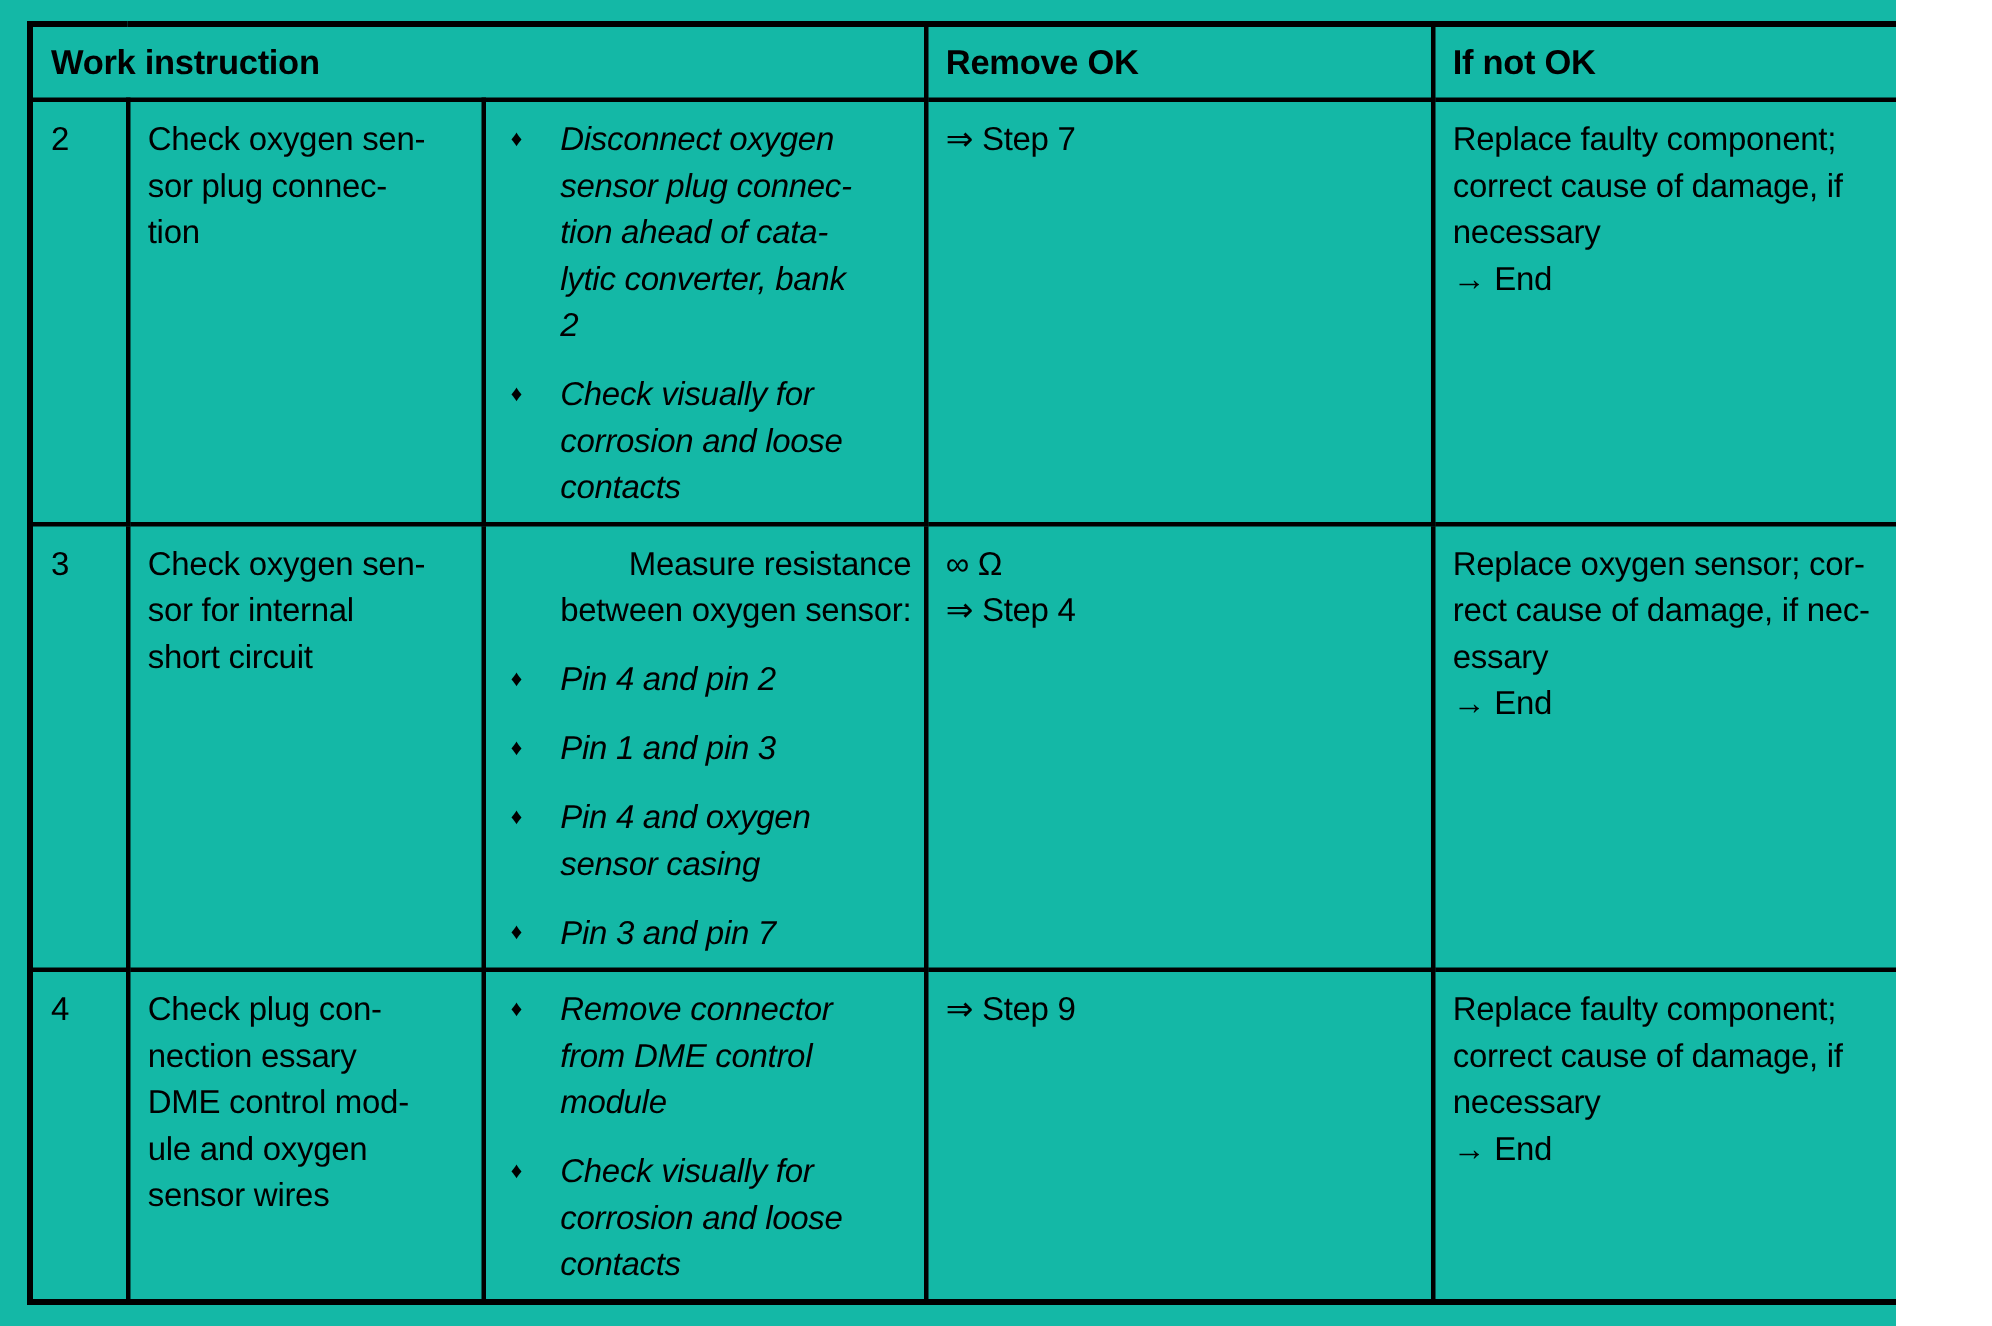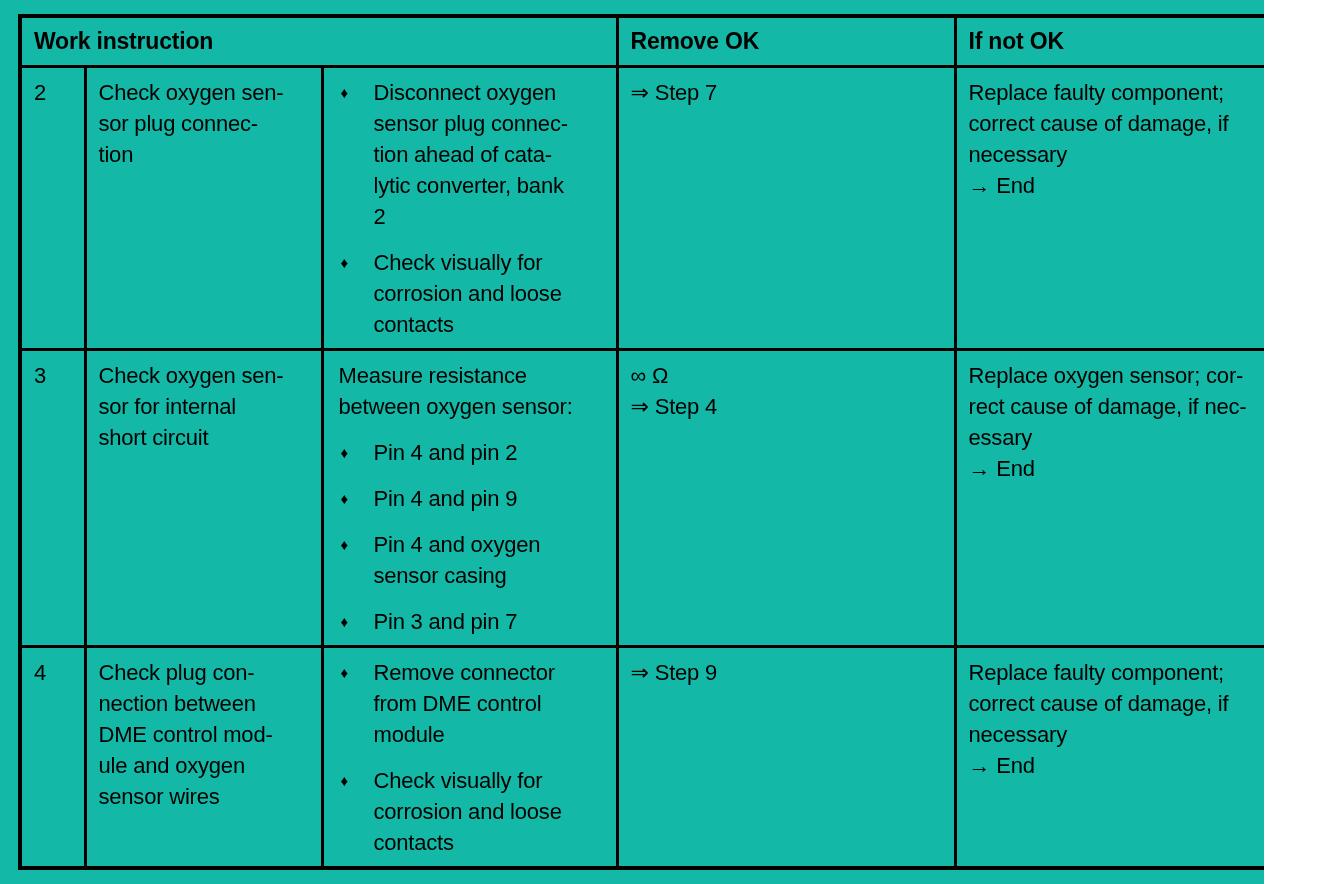--- a/index.html
+++ b/index.html
@@ -49,35 +49,35 @@
     letter-spacing: -0.2px;
     padding: 9px 8px 8px 12px;
   }
   tbody tr:nth-child(1) { height: 282px; }
   tbody tr:nth-child(2) { height: 295px; }
   tbody tr:nth-child(3) { height: 216px; }
 
   .pre { white-space: pre-line; }
 
   td.col-details { padding-left: 15px; }
-  .details-intro { white-space: pre-line; }
+  .details-intro { white-space: pre-line; text-align: right; }
   .bullet-item {
     display: flex;
     margin-top: 15px;
   }
   td.col-details > .bullet-list:first-child > .bullet-item:first-child {
     margin-top: 0;
   }
   .bullet-glyph {
     flex: 0 0 33px;
     font-size: 15px;
     line-height: 31px;
     padding-left: 2px;
   }
-  .bullet-text { white-space: pre-line; }
+  .bullet-text { white-space: pre-line; font-style: italic; }
 </style>
 </head>
 <body>
 
 <div class="page">
   <table class="work-table">
     <colgroup>
       <col class="c-step">
       <col class="c-task">
       <col class="c-details">
@@ -145,21 +145,21 @@
       <div class="details-intro">Measure resistance
 between oxygen sensor:</div>
       <div class="bullet-list">
   <div class="bullet-item">
     <span class="bullet-glyph">♦</span>
     <span class="bullet-text">Pin 4 and pin 2</span>
   </div>
 
   <div class="bullet-item">
     <span class="bullet-glyph">♦</span>
-    <span class="bullet-text">Pin 4 and pin 9</span>
+    <span class="bullet-text">Pin 1 and pin 3</span>
   </div>
 
   <div class="bullet-item">
     <span class="bullet-glyph">♦</span>
     <span class="bullet-text">Pin 4 and oxygen
 sensor casing</span>
   </div>
 
   <div class="bullet-item">
     <span class="bullet-glyph">♦</span>
@@ -178,21 +178,21 @@
 → End</span>
     </td>
   </tr>
 
   <tr>
     <td class="col-step">
       <span class="pre">4</span>
     </td>
     <td class="col-task">
       <span class="pre">Check plug con-
-nection between
+nection essary
 DME control mod-
 ule and oxygen
 sensor wires</span>
     </td>
     <td class="col-details">
 
       <div class="bullet-list">
   <div class="bullet-item">
     <span class="bullet-glyph">♦</span>
     <span class="bullet-text">Remove connector

